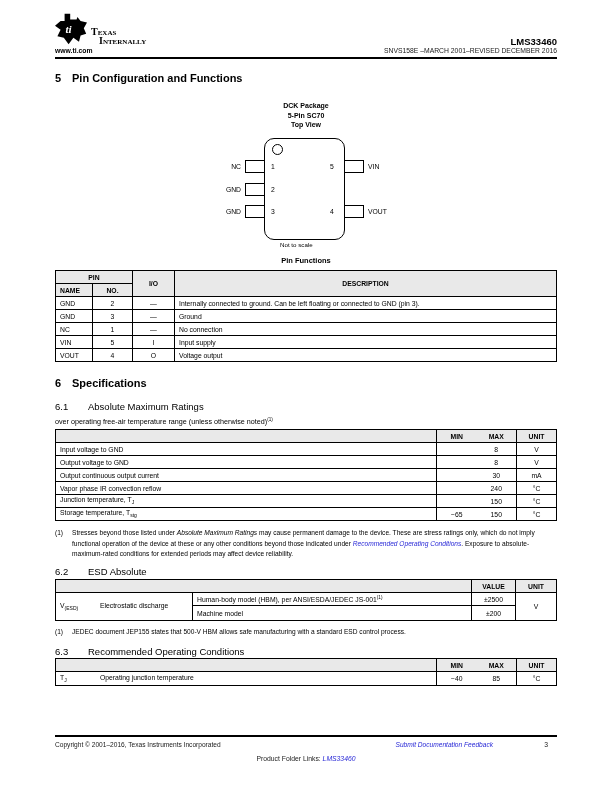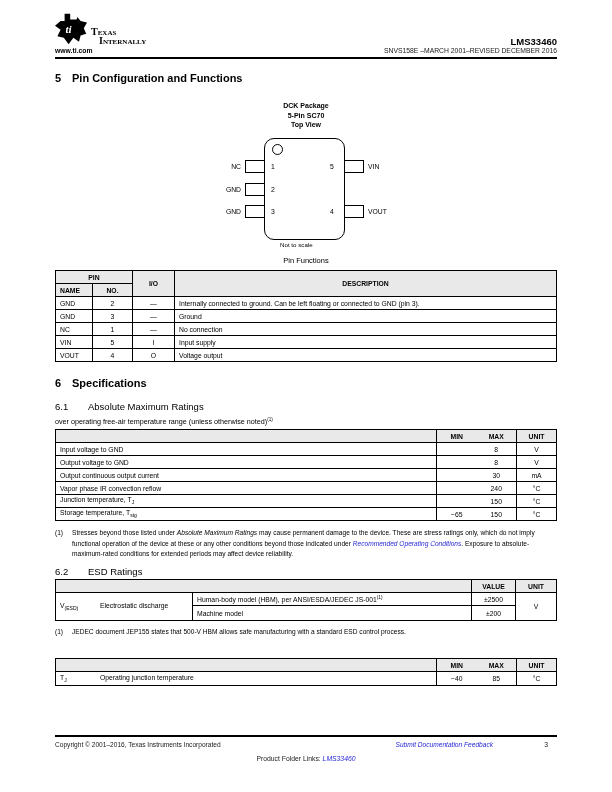--- a/index.html
+++ b/index.html
@@ -33,21 +33,21 @@
   .pkg-dot { position:absolute; left:272px; top:144px; width:11px; height:11px;
              border:1.6px solid #000; border-radius:50%; background:#fff; }
   .lead { position:absolute; width:20px; height:13px; border:1.3px solid #000; background:#fff; }
   .pin-num { position:absolute; font-size:6.8px; color:#000; }
   .pin-lbl { position:absolute; font-size:6.8px; color:#000; }
   .pin-lbl.left { text-align:right; width:30px; }
   .not-to-scale { position:absolute; left:280px; top:241px; font-size:6.2px; color:#000; }
 
   
   .tbl-title { position:absolute; left:55px; top:256px; width:502px; text-align:center;
-               font-size:7.5px; font-weight:normal; color:#000; }
+               font-size:7.5px; font-weight:bold; color:#000; }
   table { position:absolute; left:55px; border-collapse:collapse; table-layout:fixed;
           width:502px; font-size:6.8px; color:#000; }
   td, th { border:1px solid #000; padding:1px 4px; height:13px; font-weight:normal;
            text-align:left; overflow:hidden; white-space:nowrap; }
   th { font-weight:bold; background:#e9e9e9; text-align:center; }
   table { border:1.5px solid #000; }
   tr.hdr-bottom td, tr.hdr-bottom th { border-bottom:1.5px solid #000; }
   .ctr { text-align:center; }
   td.no-r { border-right:0; }
   td.no-l { border-left:0; }
@@ -247,21 +247,21 @@
     </tr>
   </tbody>
     </table>
 
   <div class="fn" style="top:528px">
     <span class="marker">(1)</span><span><span>Stresses beyond those listed under </span><span class="it">Absolute Maximum Ratings</span><span> may cause permanent damage to the device. These are stress ratings only, which do not imply functional operation of the device at these or any other conditions beyond those indicated under </span><a href="#" class="doclink" id="roc-link" style="color: rgb(39, 39, 214);">Recommended Operating Conditions</a><span>. Exposure to absolute-maximum-rated conditions for extended periods may affect device reliability.</span></span>
   </div>
 
   <div class="h2" style="top:566px">
     <span class="num">6.2</span>
-    <span>ESD Ratings</span>
+    <span>ESD Absolute</span>
   </div>
 
   <table style="top:579px">
     <colgroup>
         <col style="width:137px">
         <col>
         <col style="width:44px">
         <col style="width:41px">
       </colgroup>
     <tbody>
@@ -285,20 +285,24 @@
       <td style="height:15px"><span>Machine model</span></td>
       <td class="ctr">±200</td>
     </tr>
   </tbody>
     </table>
 
   <div class="fn" style="top:627px">
     <span class="marker">(1)</span><span>JEDEC document JEP155 states that 500-V HBM allows safe manufacturing with a standard ESD control process.</span>
   </div>
 
+  <div class="h2" style="top:646px">
+    <span class="num">6.3</span>
+    <span>Recommended Operating Conditions</span>
+  </div>
 
   <table style="top:658px">
     <colgroup>
         <col>
         <col style="width:40px">
         <col style="width:40px">
         <col style="width:40px">
       </colgroup>
     <tbody>
         <tr class="hdr-bottom">

